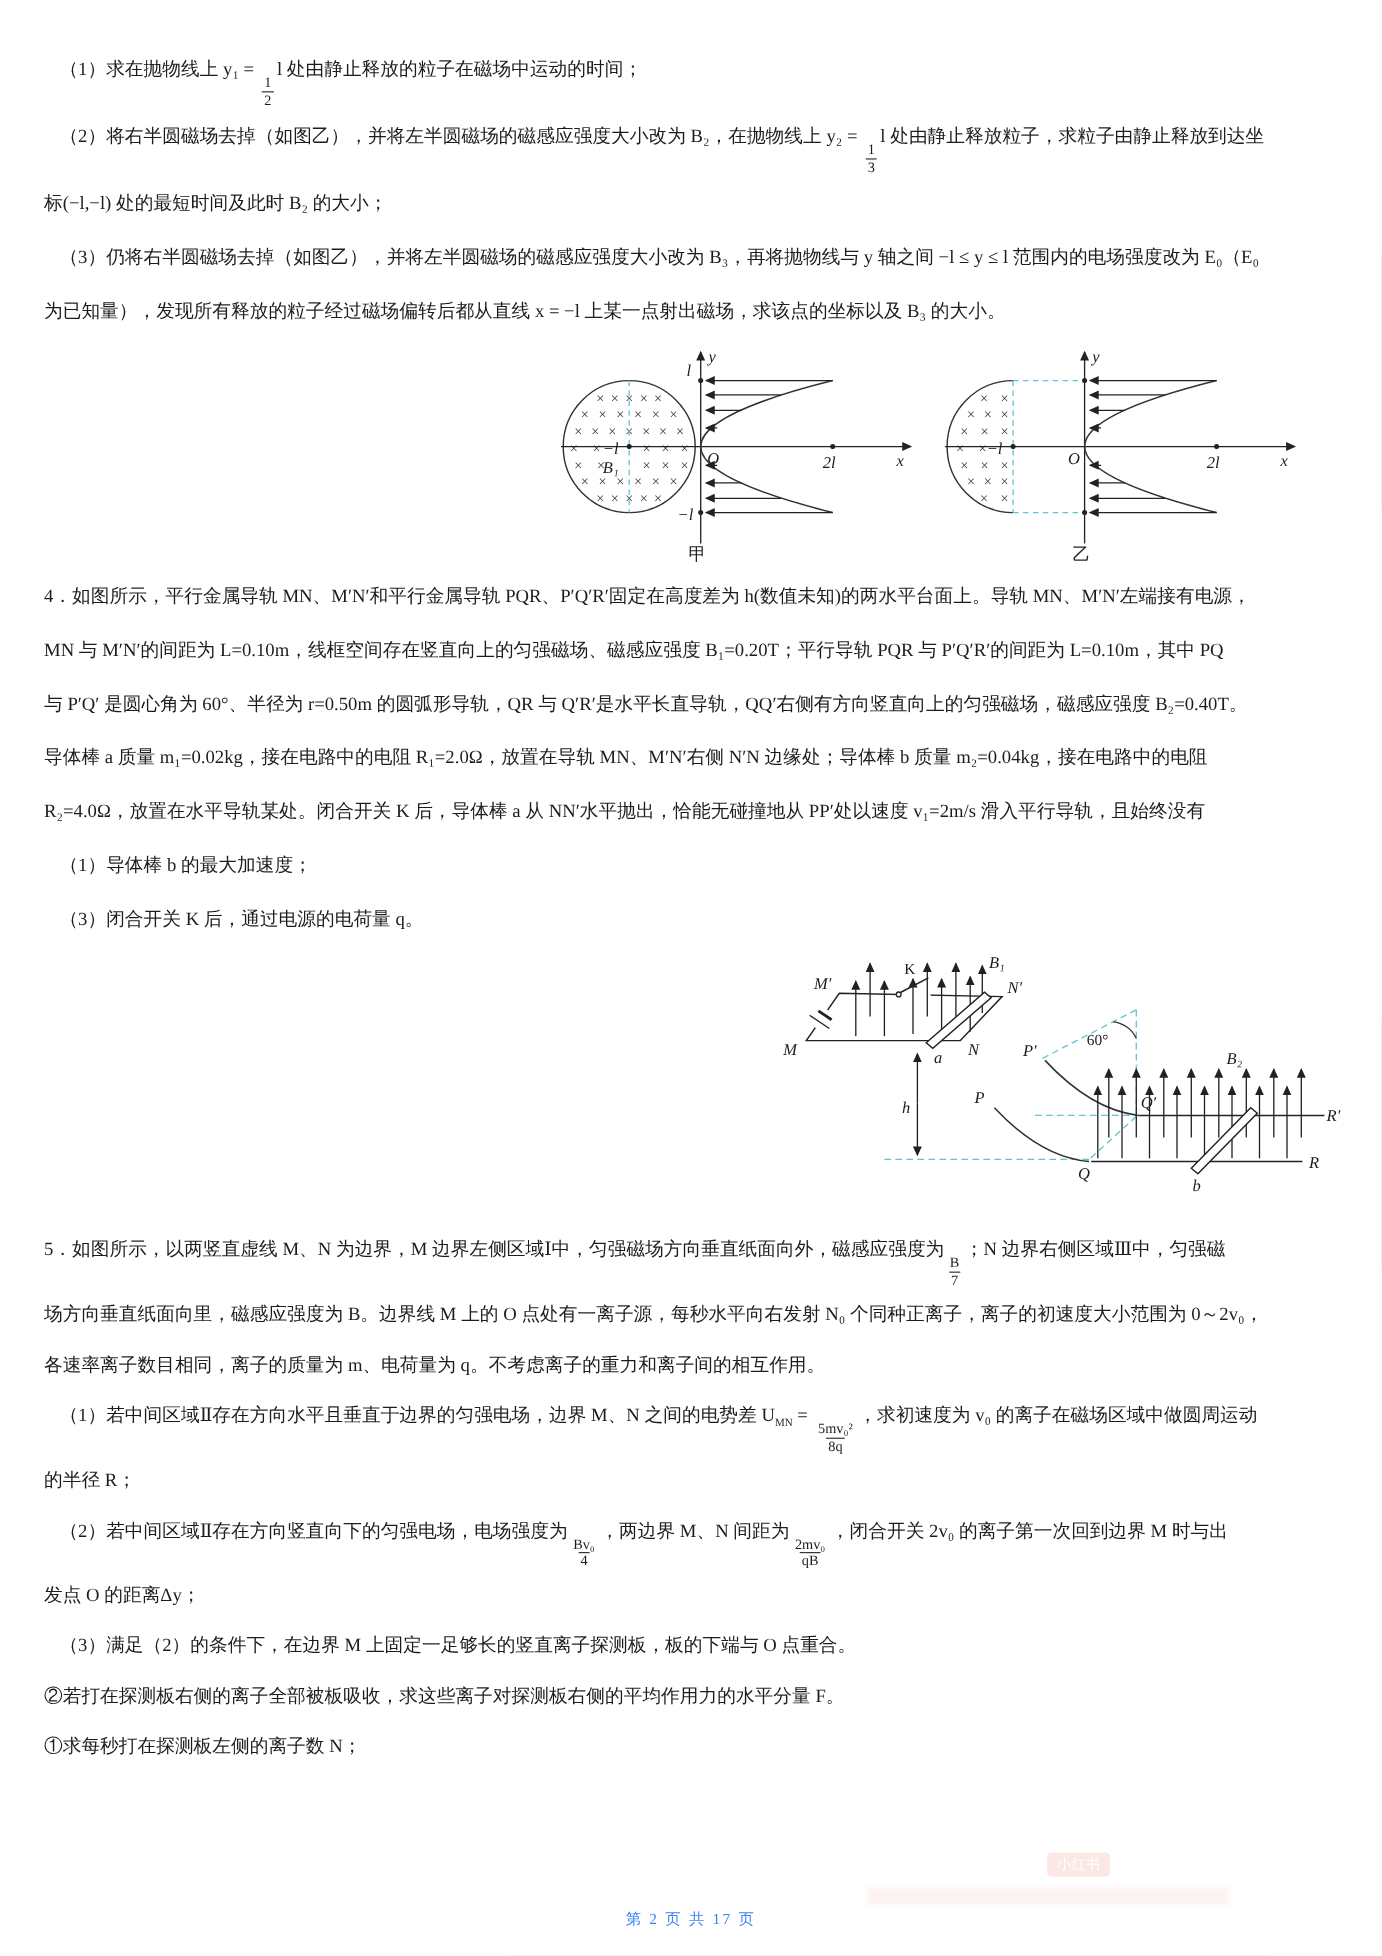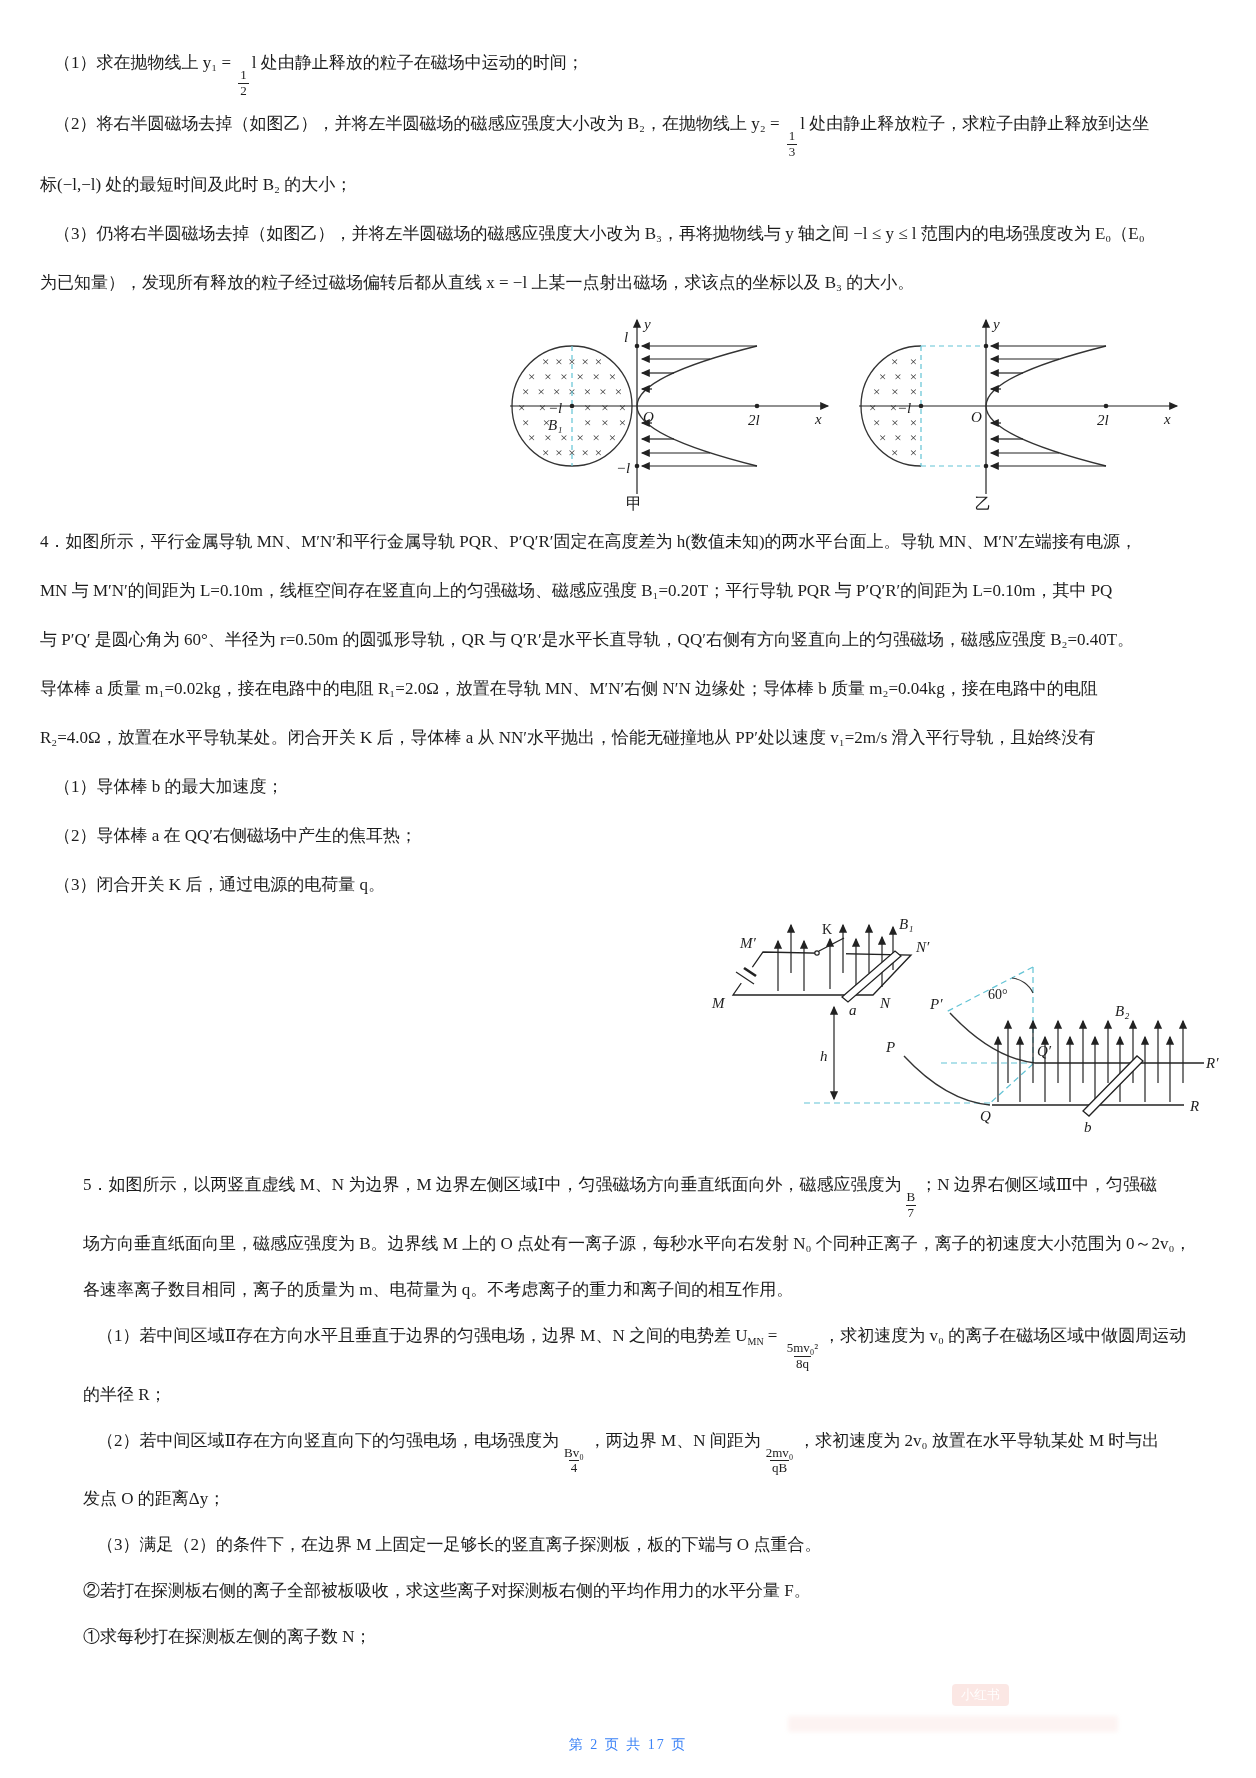--- a/index.html
+++ b/index.html
@@ -1,21 +1,21 @@
 <!DOCTYPE html>
 <html><head>
 <meta charset="utf-8">
 <style>
   html,body{margin:0;padding:0;background:#e8e8e8;}
   .page{position:relative;width:1256px;height:1778px;background:#ffffff;margin:0 auto;overflow:hidden;
         font-family:"Liberation Serif","DejaVu Serif",serif;color:#1c1c1c;}
   .content{position:absolute;left:40px;right:55px;top:38px;}
   .line{font-size:17px;line-height:49px;white-space:nowrap;}
   .line.indent{padding-left:14px;}
-  .block-p5 .line{line-height:46px;margin-left:43px;}
+  .block-p5 .line{line-height:46px;}
   .frac{display:inline-flex;flex-direction:column;align-items:center;vertical-align:-11px;
         line-height:1.15;font-size:13px;margin:0 3px;}
   .frac .den{border-top:1px solid #222;padding:0 2px;}
   .frac .num{padding:0 2px;}
   sub{font-size:10px;}
   .figrow{display:flex;gap:14px;margin:4px 0 6px 462px;}
   .fig4wrap{margin:6px 0 2px 596px;}
   svg{display:block;}
   svg text{font-family:"Liberation Serif","DejaVu Serif",serif;fill:#1c1c1c;}
   .xs{font-size:13px;fill:#333;}
@@ -144,21 +144,20 @@
       </svg>
     </div>
 
     <div class="text-block">
         <div class="line"><span>4．如图所示，平行金属导轨 MN、M′N′和平行金属导轨 PQR、P′Q′R′固定在高度差为 h(数值未知)的两水平台面上。导轨 MN、M′N′左端接有电源，</span></div>
         <div class="line"><span>MN 与 M′N′的间距为 L=0.10m，线框空间存在竖直向上的匀强磁场、磁感应强度 B₁=0.20T；平行导轨 PQR 与 P′Q′R′的间距为 L=0.10m，其中 PQ</span></div>
         <div class="line"><span>与 P′Q′ 是圆心角为 60°、半径为 r=0.50m 的圆弧形导轨，QR 与 Q′R′是水平长直导轨，QQ′右侧有方向竖直向上的匀强磁场，磁感应强度 B₂=0.40T。</span></div>
         <div class="line"><span>导体棒 a 质量 m₁=0.02kg，接在电路中的电阻 R₁=2.0Ω，放置在导轨 MN、M′N′右侧 N′N 边缘处；导体棒 b 质量 m₂=0.04kg，接在电路中的电阻</span></div>
         <div class="line"><span>R₂=4.0Ω，放置在水平导轨某处。闭合开关 K 后，导体棒 a 从 NN′水平抛出，恰能无碰撞地从 PP′处以速度 v₁=2m/s 滑入平行导轨，且始终没有</span></div>
         <div class="line indent"><span>（1）导体棒 b 的最大加速度；</span></div>
-        <div class="line indent"><span>（2）导体棒 a 在 QQ′右侧磁场中产生的焦耳热；</span></div>
         <div class="line indent"><span>（3）闭合开关 K 后，通过电源的电荷量 q。</span></div>
       </div>
 
     <div class="fig4wrap">
       <svg width="590" height="245" viewBox="0 0 590 245">
 
         <g stroke="#62c3d5" stroke-width="1.2" stroke-dasharray="6,4" fill="none">
           <line x1="168" y1="188" x2="356" y2="188"></line>
           <line x1="305" y1="148" x2="397" y2="148"></line>
           <line x1="397" y1="52" x2="397" y2="148"></line>
@@ -255,21 +254,21 @@
             <span class="num">5mv₀²</span>
             <span class="den">8q</span>
           </span><span>，求初速度为 v₀ 的离子在磁场区域中做圆周运动</span></div>
         <div class="line"><span>的半径 R；</span></div>
         <div class="line indent"><span>（2）若中间区域Ⅱ存在方向竖直向下的匀强电场，电场强度为</span><span class="frac">
             <span class="num">Bv₀</span>
             <span class="den">4</span>
           </span><span>，两边界 M、N 间距为</span><span class="frac">
             <span class="num">2mv₀</span>
             <span class="den">qB</span>
-          </span><span>，求初速度为 2v₀ 放置在水平导轨某处 M 时与出</span></div>
+          </span><span>，闭合开关 2v₀ 的离子第一次回到边界 M 时与出</span></div>
         <div class="line"><span>发点 O 的距离Δy；</span></div>
         <div class="line indent"><span>（3）满足（2）的条件下，在边界 M 上固定一足够长的竖直离子探测板，板的下端与 O 点重合。</span></div>
         <div class="line"><span>②若打在探测板右侧的离子全部被板吸收，求这些离子对探测板右侧的平均作用力的水平分量 F。</span></div>
         <div class="line"><span>①求每秒打在探测板左侧的离子数 N；</span></div>
       </div>
 
   </div>
 
   <div class="wm-badge">小红书</div>
   <div class="wm-blur"></div>

